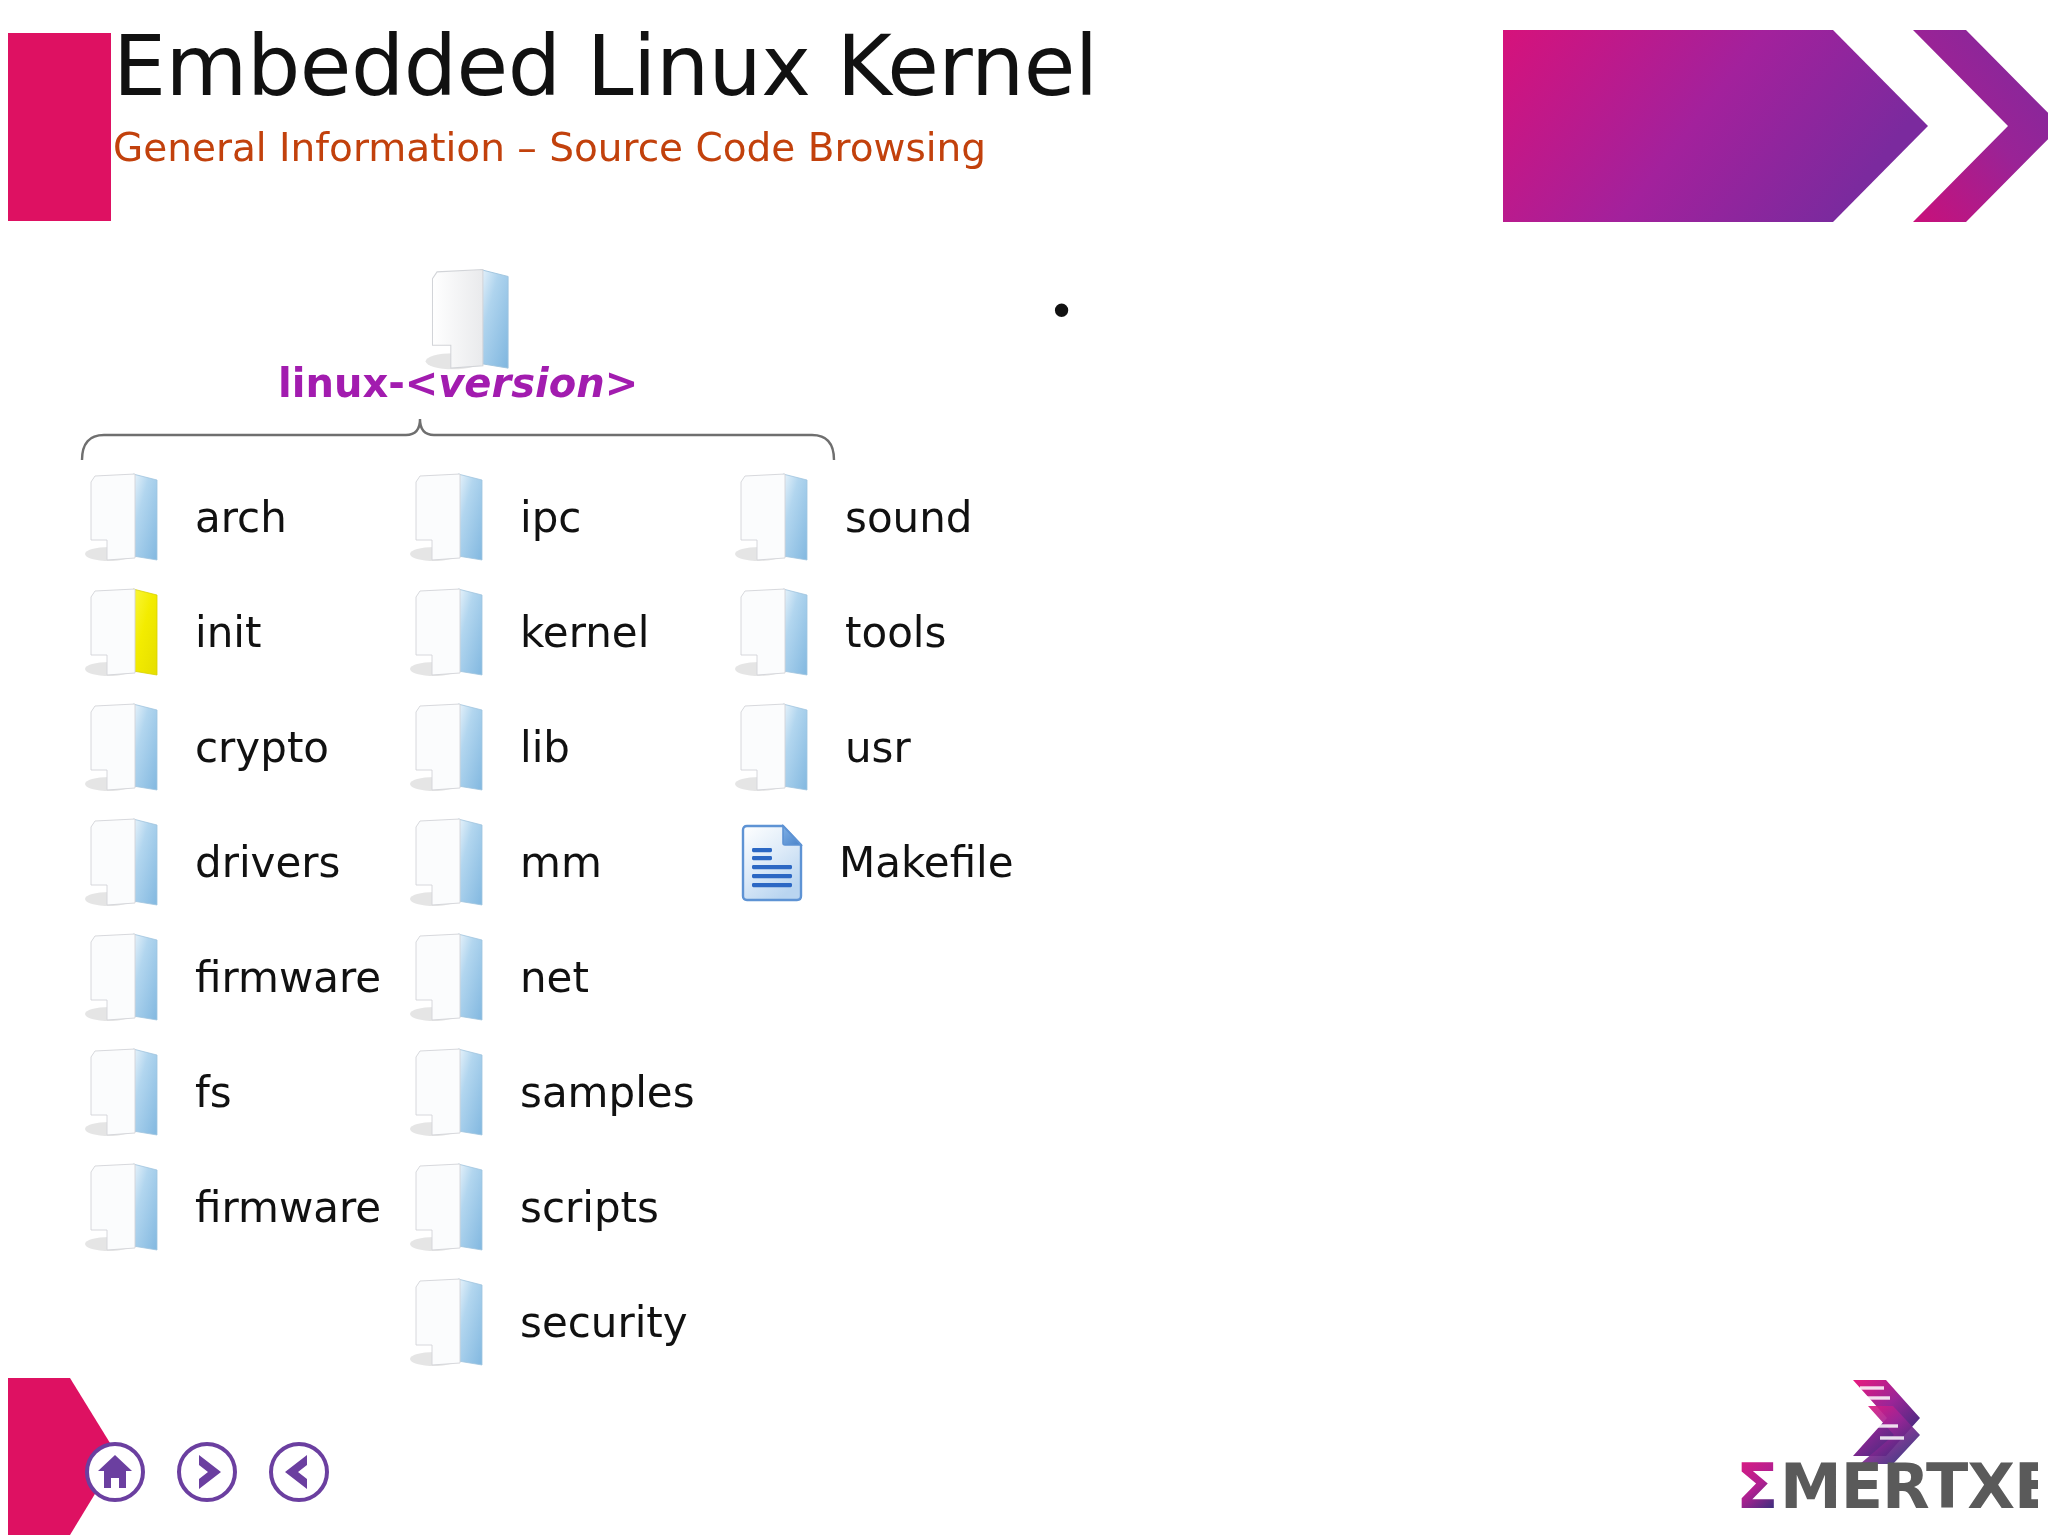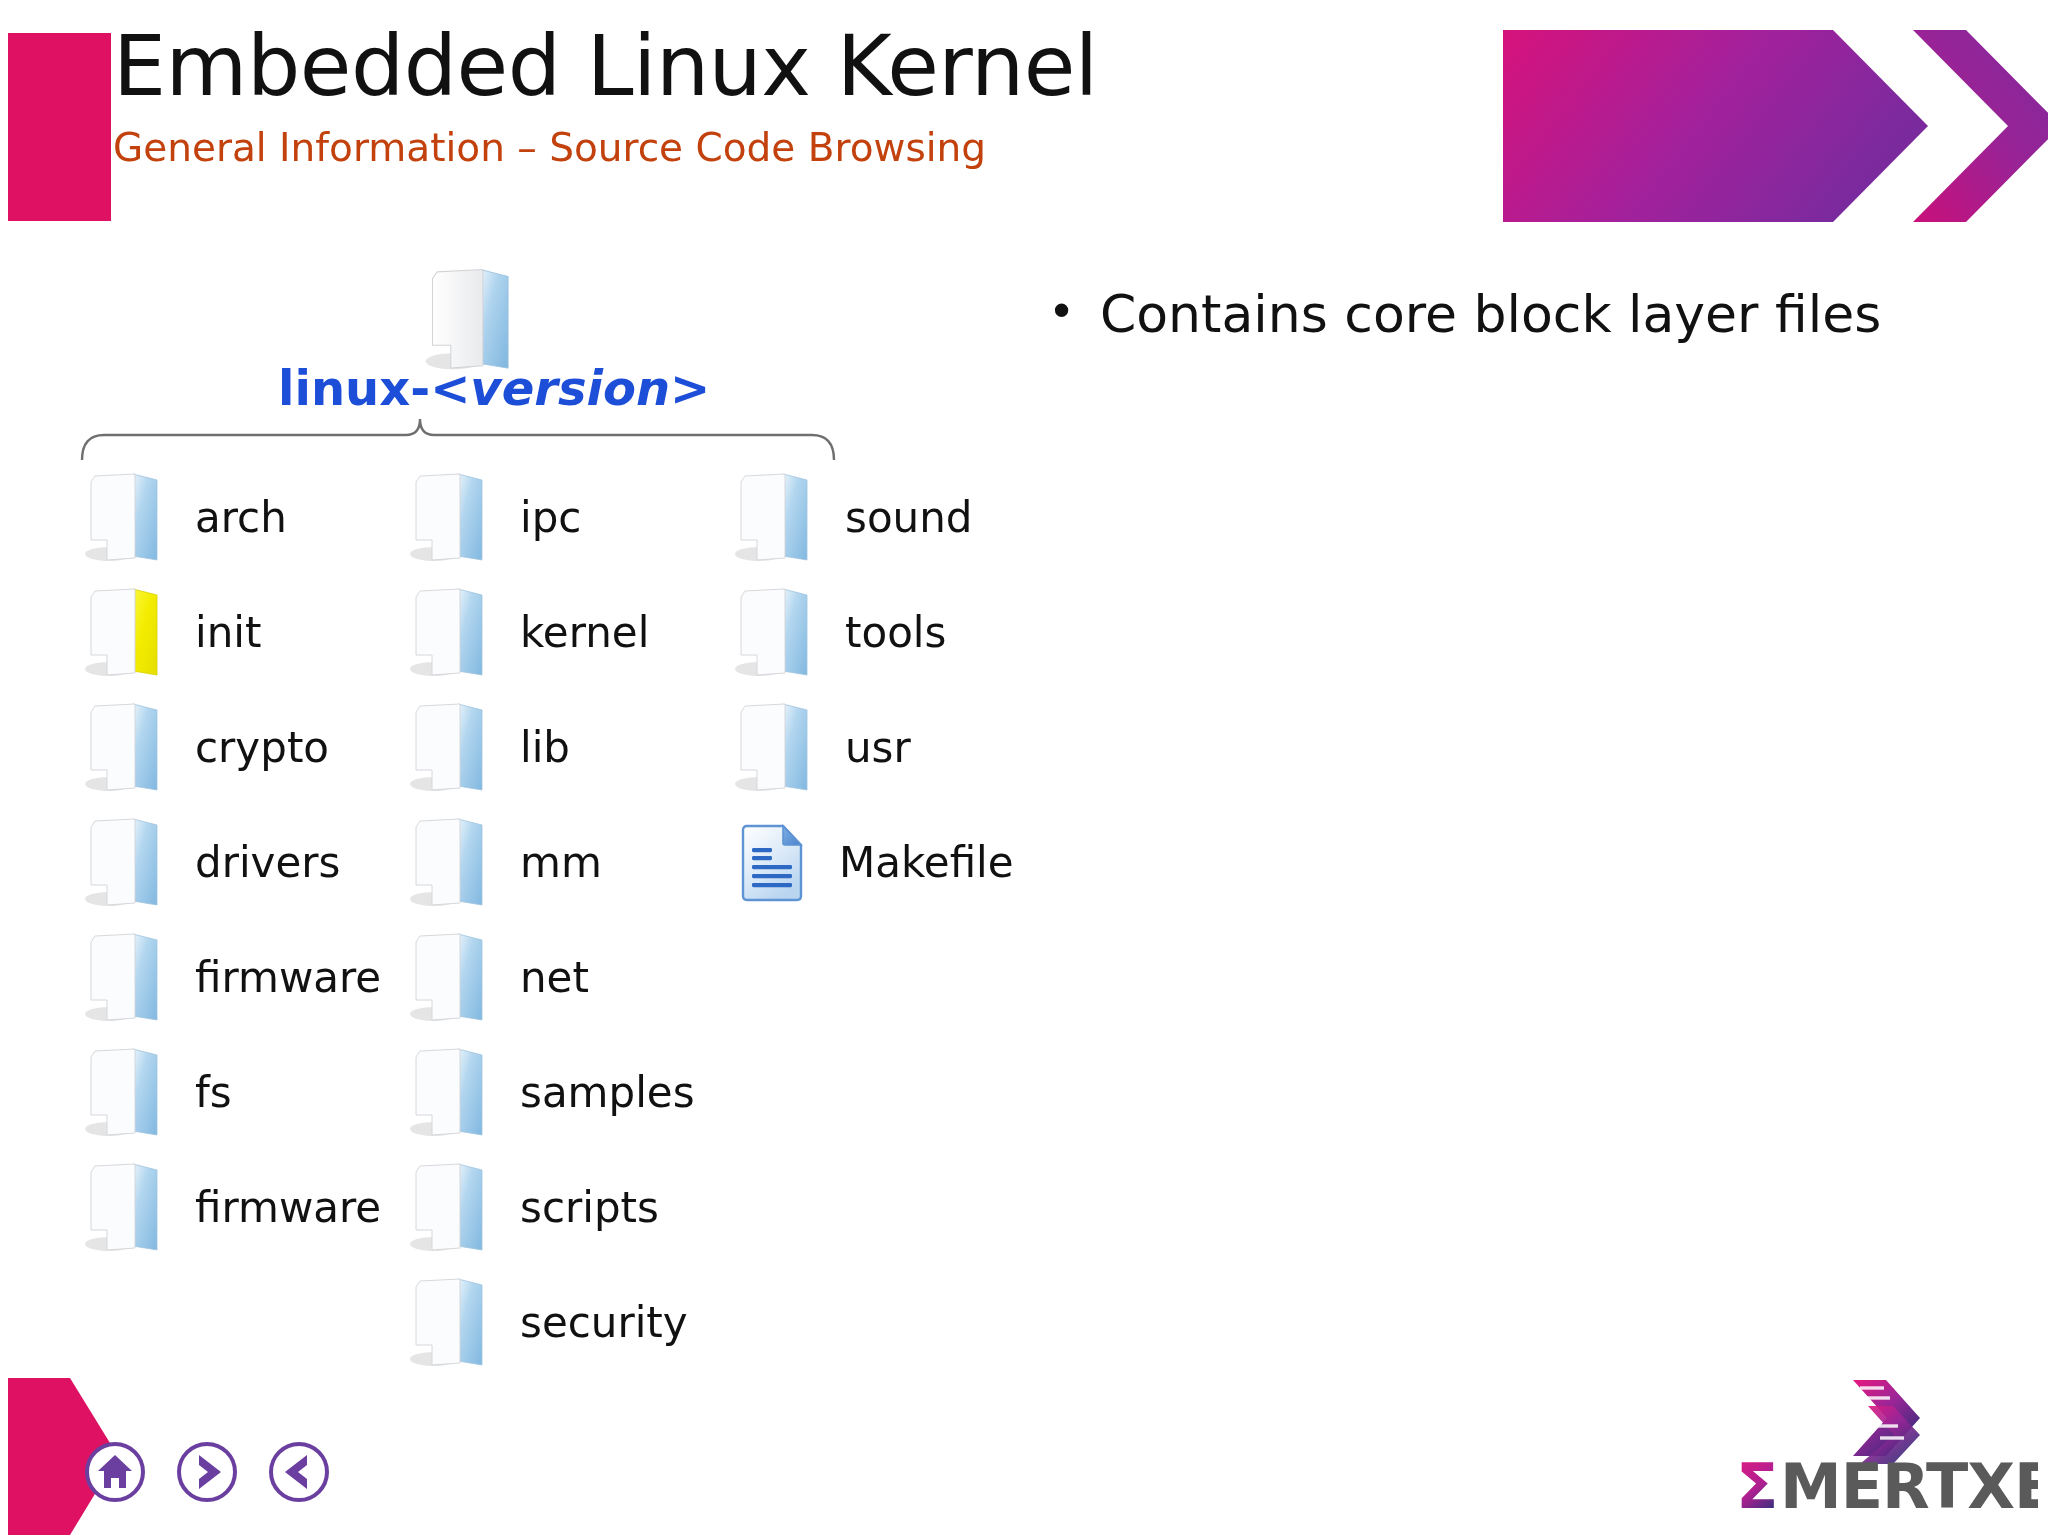--- a/index.html
+++ b/index.html
@@ -31,21 +31,21 @@
     position:absolute;left:1495px;top:30px;width:425px;height:192px;
   }
   .header-chevron{
     position:absolute;left:1905px;top:30px;width:148px;height:192px;
   }
 
   
   .root-node{position:absolute;left:410px;top:265px;}
   .root-label{
     position:absolute;left:270px;top:360px;
-    font-size:48px;font-weight:bold;color:#1d4ed8;white-space:nowrap;
+    font-size:40px;font-weight:bold;color:#a21caf;white-space:nowrap;
   }
   .root-label em{font-style:italic;}
   .brace{position:absolute;left:70px;top:415px;width:760px;height:45px;}
 
   
   .grid{position:absolute;left:0;top:460px;width:1000px;}
   .col{position:absolute;top:0;}
   .col-1{left:75px;}
   .col-2{left:400px;}
   .col-3{left:725px;}
@@ -325,21 +325,20 @@
           </g>
         </svg>
         <span class="entry-label">Makefile</span>
       </div>
     </div>
   </div>
 
   <div class="bullets">
     <div class="bullet-row">
       <span class="bullet-dot">•</span>
-      <span class="bullet-text">Contains core block layer files</span>
     </div>
   </div>
 
   <svg class="footer-shape" viewBox="0 0 110 157" preserveAspectRatio="none">
     <polygon points="0,0 62,0 110,78 62,157 0,157" fill="#DE1162"></polygon>
   </svg>
 
   <div class="nav">
     <svg class="nav-btn" viewBox="0 0 64 64">
       <circle cx="32" cy="32" r="28" fill="#FFFFFF" stroke="#6B3FA0" stroke-width="4"></circle>

